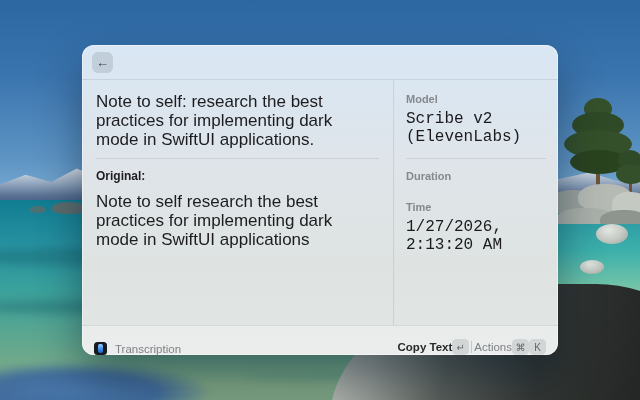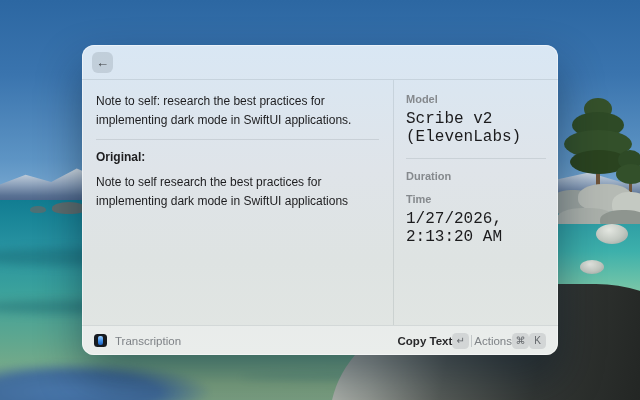--- a/index.html
+++ b/index.html
@@ -37,31 +37,31 @@
     background:linear-gradient(180deg,#d9e7f4 0%,#dbe6f0 15%,#dfe4e9 40%,#dee3e2 70%,#e2e6e3 100%);
     box-shadow:0 22px 45px rgba(0,20,40,.45), 0 0 0 1px rgba(255,255,255,.45) inset;
     display:flex; flex-direction:column; }
   .win-header { height:35px; flex:0 0 35px; display:flex; align-items:center; padding-left:10px;
     border-bottom:1px solid rgba(60,70,80,.12); }
   .back-btn { width:21px; height:21px; border-radius:6px; background:rgba(110,122,134,.22);
     display:flex; align-items:center; justify-content:center; font-size:13px; color:#3a3d40; cursor:default; }
   .win-body { flex:1 1 auto; display:flex; min-height:0; }
   .pane-left { flex:1 1 auto; padding:12px 14px; }
   .pane-right { flex:0 0 165px; border-left:1px solid rgba(60,70,80,.12); padding:13px 12px; }
-  .transcript-text { font-size:12px; line-height:19px; color:#1d1d1f; }
+  .transcript-text { font-size:17px; line-height:19px; color:#1d1d1f; }
   .section-divider { border:0; border-top:1px solid rgba(60,70,80,.13); margin:9px 0 10px 0; }
   .original-label { font-size:12px; font-weight:bold; color:#1d1d1f; margin-bottom:9px; }
   .meta-label { font-size:11px; color:#85898d; margin-bottom:5px;font-weight:bold; }
   .meta-value { font-size:16px; color:#1b1b1d;font-family:Liberation Mono, monospace; }
   .meta-group-1 { padding-bottom:12px; border-bottom:1px solid rgba(60,70,80,.12); }
   .meta-group-2 { padding-top:11px; }
-  .meta-row + .meta-row { margin-top:11px; }
+  .meta-row + .meta-row { margin-top:19px; }
   .win-footer { flex:0 0 30px; border-top:1px solid rgba(60,70,80,.12);
     background:rgba(255,255,255,.28);
-    display:flex; align-items:center; justify-content:space-between; padding:0 12px; }
+    display:flex; align-items:flex-end; justify-content:space-between; padding:0 12px; }
   .footer-left { display:flex; align-items:center; gap:8px; }
   .app-icon { width:13px; height:13px; border-radius:3.5px; background:#171b20;
     display:flex; align-items:center; justify-content:center; }
   .app-icon .orb { width:5px; height:9px; border-radius:2px;
     background:linear-gradient(180deg,#9fd0ff 0%,#3f8fe8 55%,#1c5fc0 100%); }
   .footer-app-name { font-size:11.5px; color:#7e8286; }
   .footer-right { display:flex; align-items:center; }
   .footer-action-label { font-size:11.5px; font-weight:bold; color:#28282a; cursor:default; }
   .footer-action-label.secondary { font-weight:normal; color:#7e8286; }
   .keycap { min-width:17px; height:16px; padding:0 3px; border-radius:4.5px;

